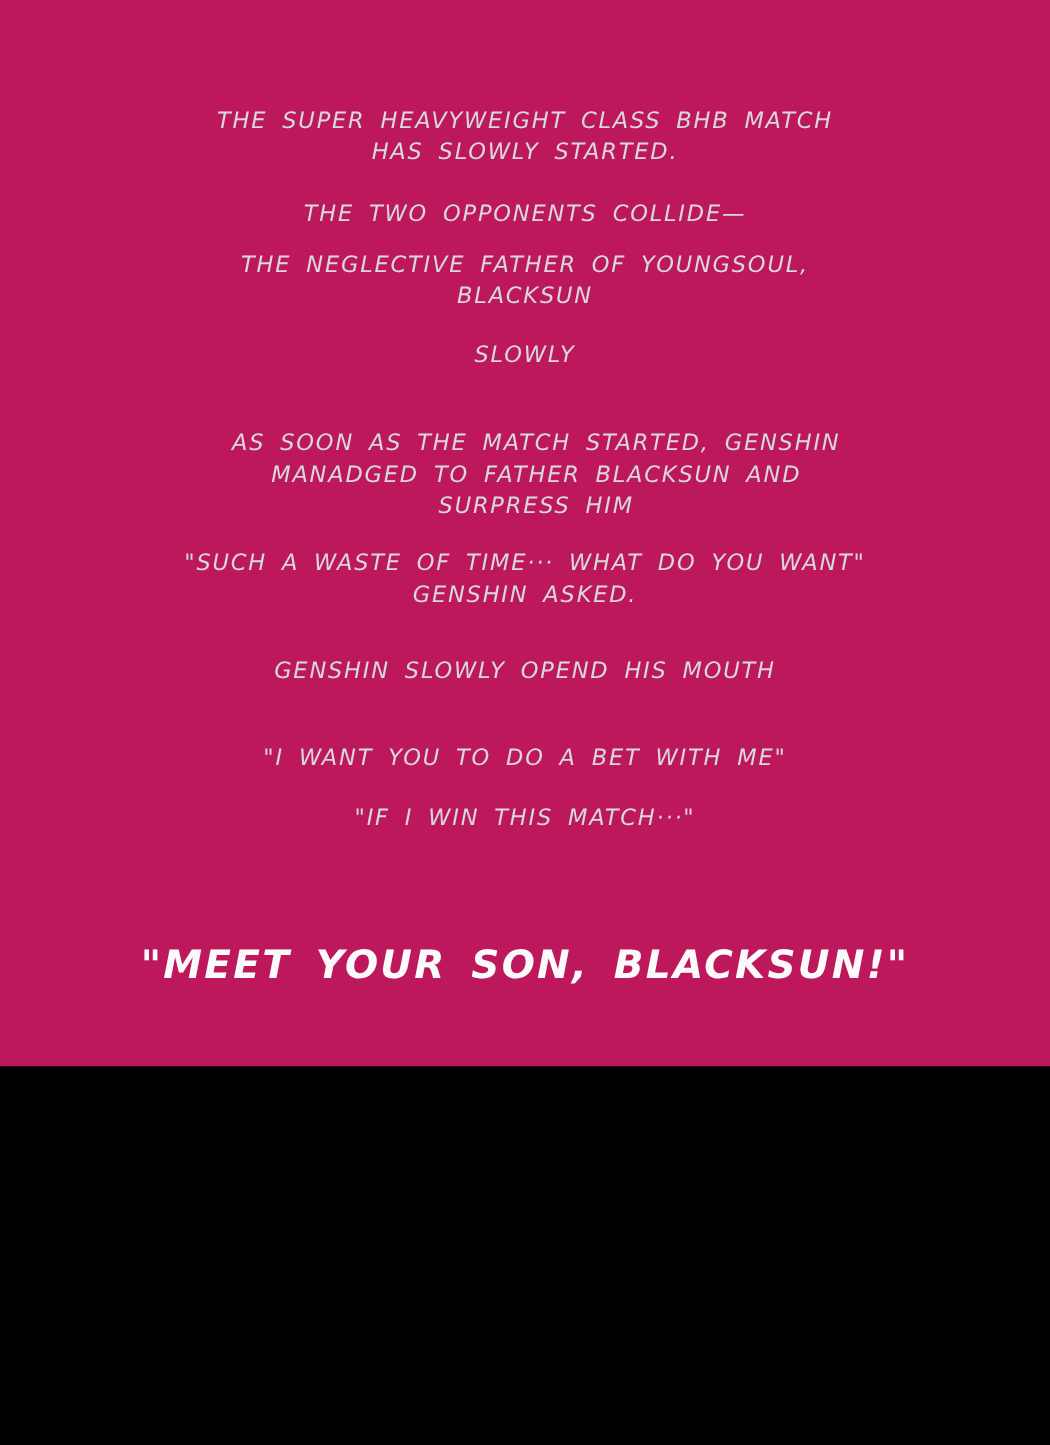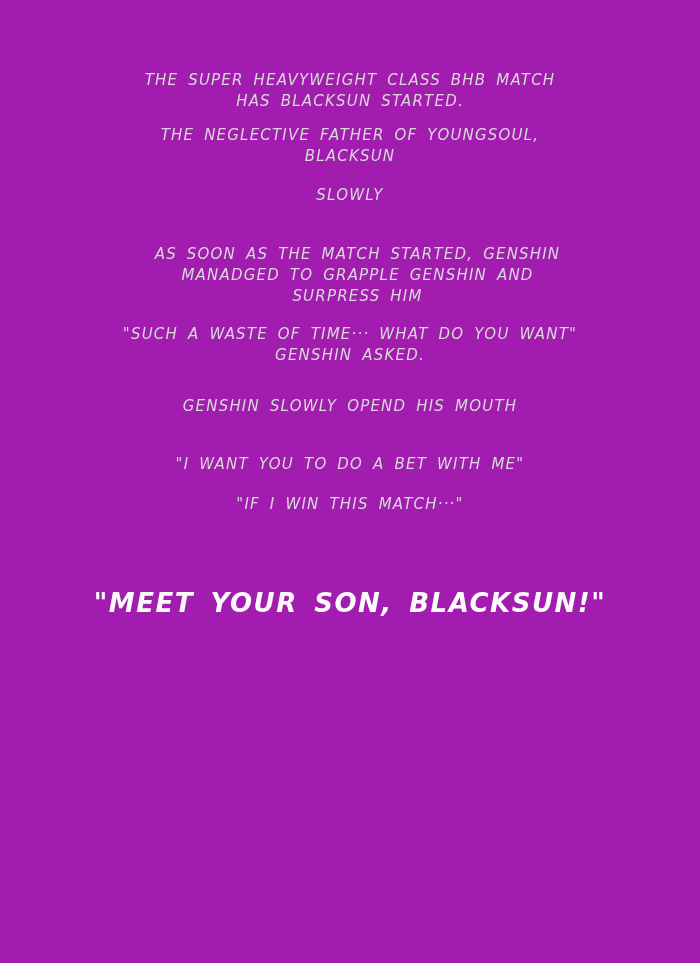--- a/index.html
+++ b/index.html
@@ -3,23 +3,23 @@
 <meta charset="utf-8">
 <style>
   html, body {
     margin: 0;
     padding: 0;
     background: #000000;
   }
   .comic-page {
     position: relative;
     width: 700px;
-    height: 963px;
+    height: 711px;
     margin: 0 auto;
-    background: #a21caf;
+    background: #be185d;
     overflow: hidden;
     font-family: "DejaVu Sans", "Liberation Sans", sans-serif;
   }
   .narration {
     position: absolute;
     left: 0;
     top: 0;
     width: 100%;
     text-align: center;
   }
@@ -56,36 +56,39 @@
   }
 </style>
 </head>
 <body>
 
 <div class="comic-page">
   <div class="narration">
 
     <div class="para p0">
       <div class="line">THE SUPER HEAVYWEIGHT CLASS BHB MATCH</div>
-      <div class="line">HAS BLACKSUN STARTED.</div>
+      <div class="line">HAS SLOWLY STARTED.</div>
     </div>
 
+    <div class="para p1">
+      <div class="line">THE TWO OPPONENTS COLLIDE—</div>
+    </div>
 
     <div class="para p2">
       <div class="line">THE NEGLECTIVE FATHER OF YOUNGSOUL,</div>
       <div class="line">BLACKSUN</div>
     </div>
 
     <div class="para p3">
       <div class="line">SLOWLY</div>
     </div>
 
     <div class="para p4">
       <div class="line">AS SOON AS THE MATCH STARTED, GENSHIN</div>
-      <div class="line">MANADGED TO GRAPPLE GENSHIN AND</div>
+      <div class="line">MANADGED TO FATHER BLACKSUN AND</div>
       <div class="line">SURPRESS HIM</div>
     </div>
 
     <div class="para p5">
       <div class="line">"SUCH A WASTE OF TIME··· WHAT DO YOU WANT"</div>
       <div class="line">GENSHIN ASKED.</div>
     </div>
 
     <div class="para p6">
       <div class="line">GENSHIN SLOWLY OPEND HIS MOUTH</div>

